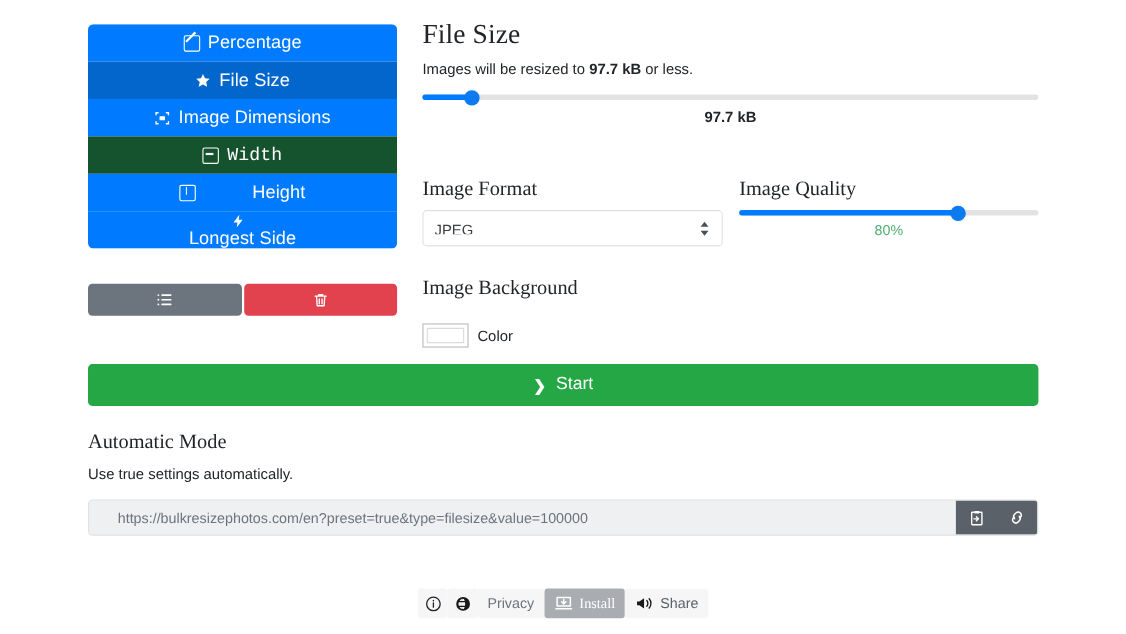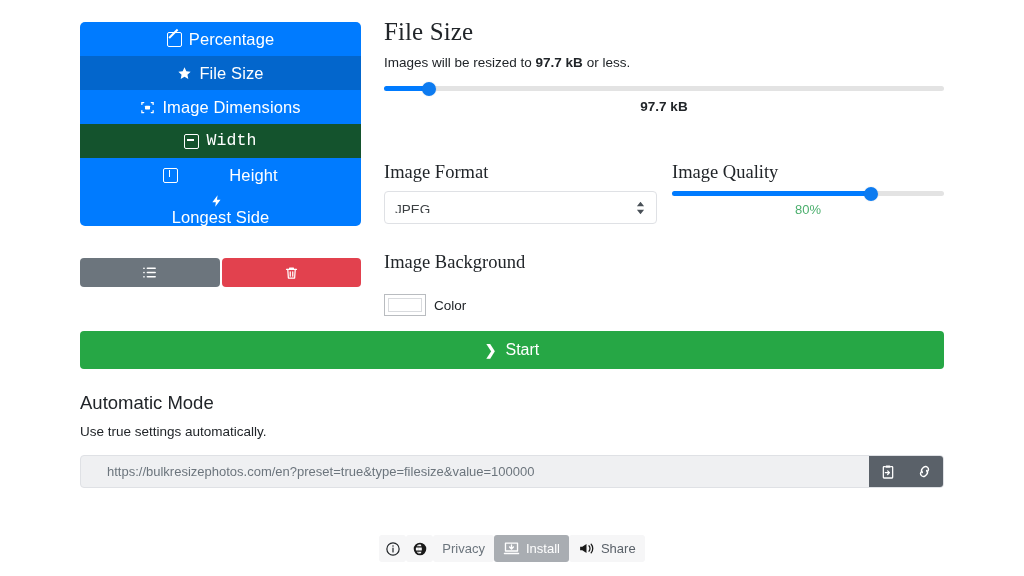--- a/index.html
+++ b/index.html
@@ -256,21 +256,21 @@
   .start-btn .chev { font-weight: 700; font-size: 14px; }
 
   
   .auto {
     position: absolute;
     left: 80px;
     top: 392px;
     width: 864px;
   }
   h2.auto-title {
-    font-family: Liberation Sans, sans-serif;
+    font-family: Liberation Serif, serif;
     font-weight: 400;
     font-size: 18.5px;
     margin: 0 0 10px 0;
     color: #212529;
   }
   .auto-sub {
     font-size: 13.5px;
     margin: 0 0 16px 0;
     color: #212529;
   }
@@ -331,20 +331,21 @@
     padding: 0 9px;
     font-family: "Liberation Sans", sans-serif;
     font-size: 13px;
     color: #6c757d;
     cursor: pointer;
   }
   .foot-btn.icon-only { width: 27px; padding: 0; }
   .foot-btn.install {
     background: #a9adb2;
     color: #ffffff;
+    font-family: Liberation Serif, serif;
   }
   .foot-btn.share { background: #f6f6f7; color: #5a6169; }
   svg { display: block; }
 </style>
 </head>
 <body>
 
 <div class="page">
 
   <div class="sidebar">

